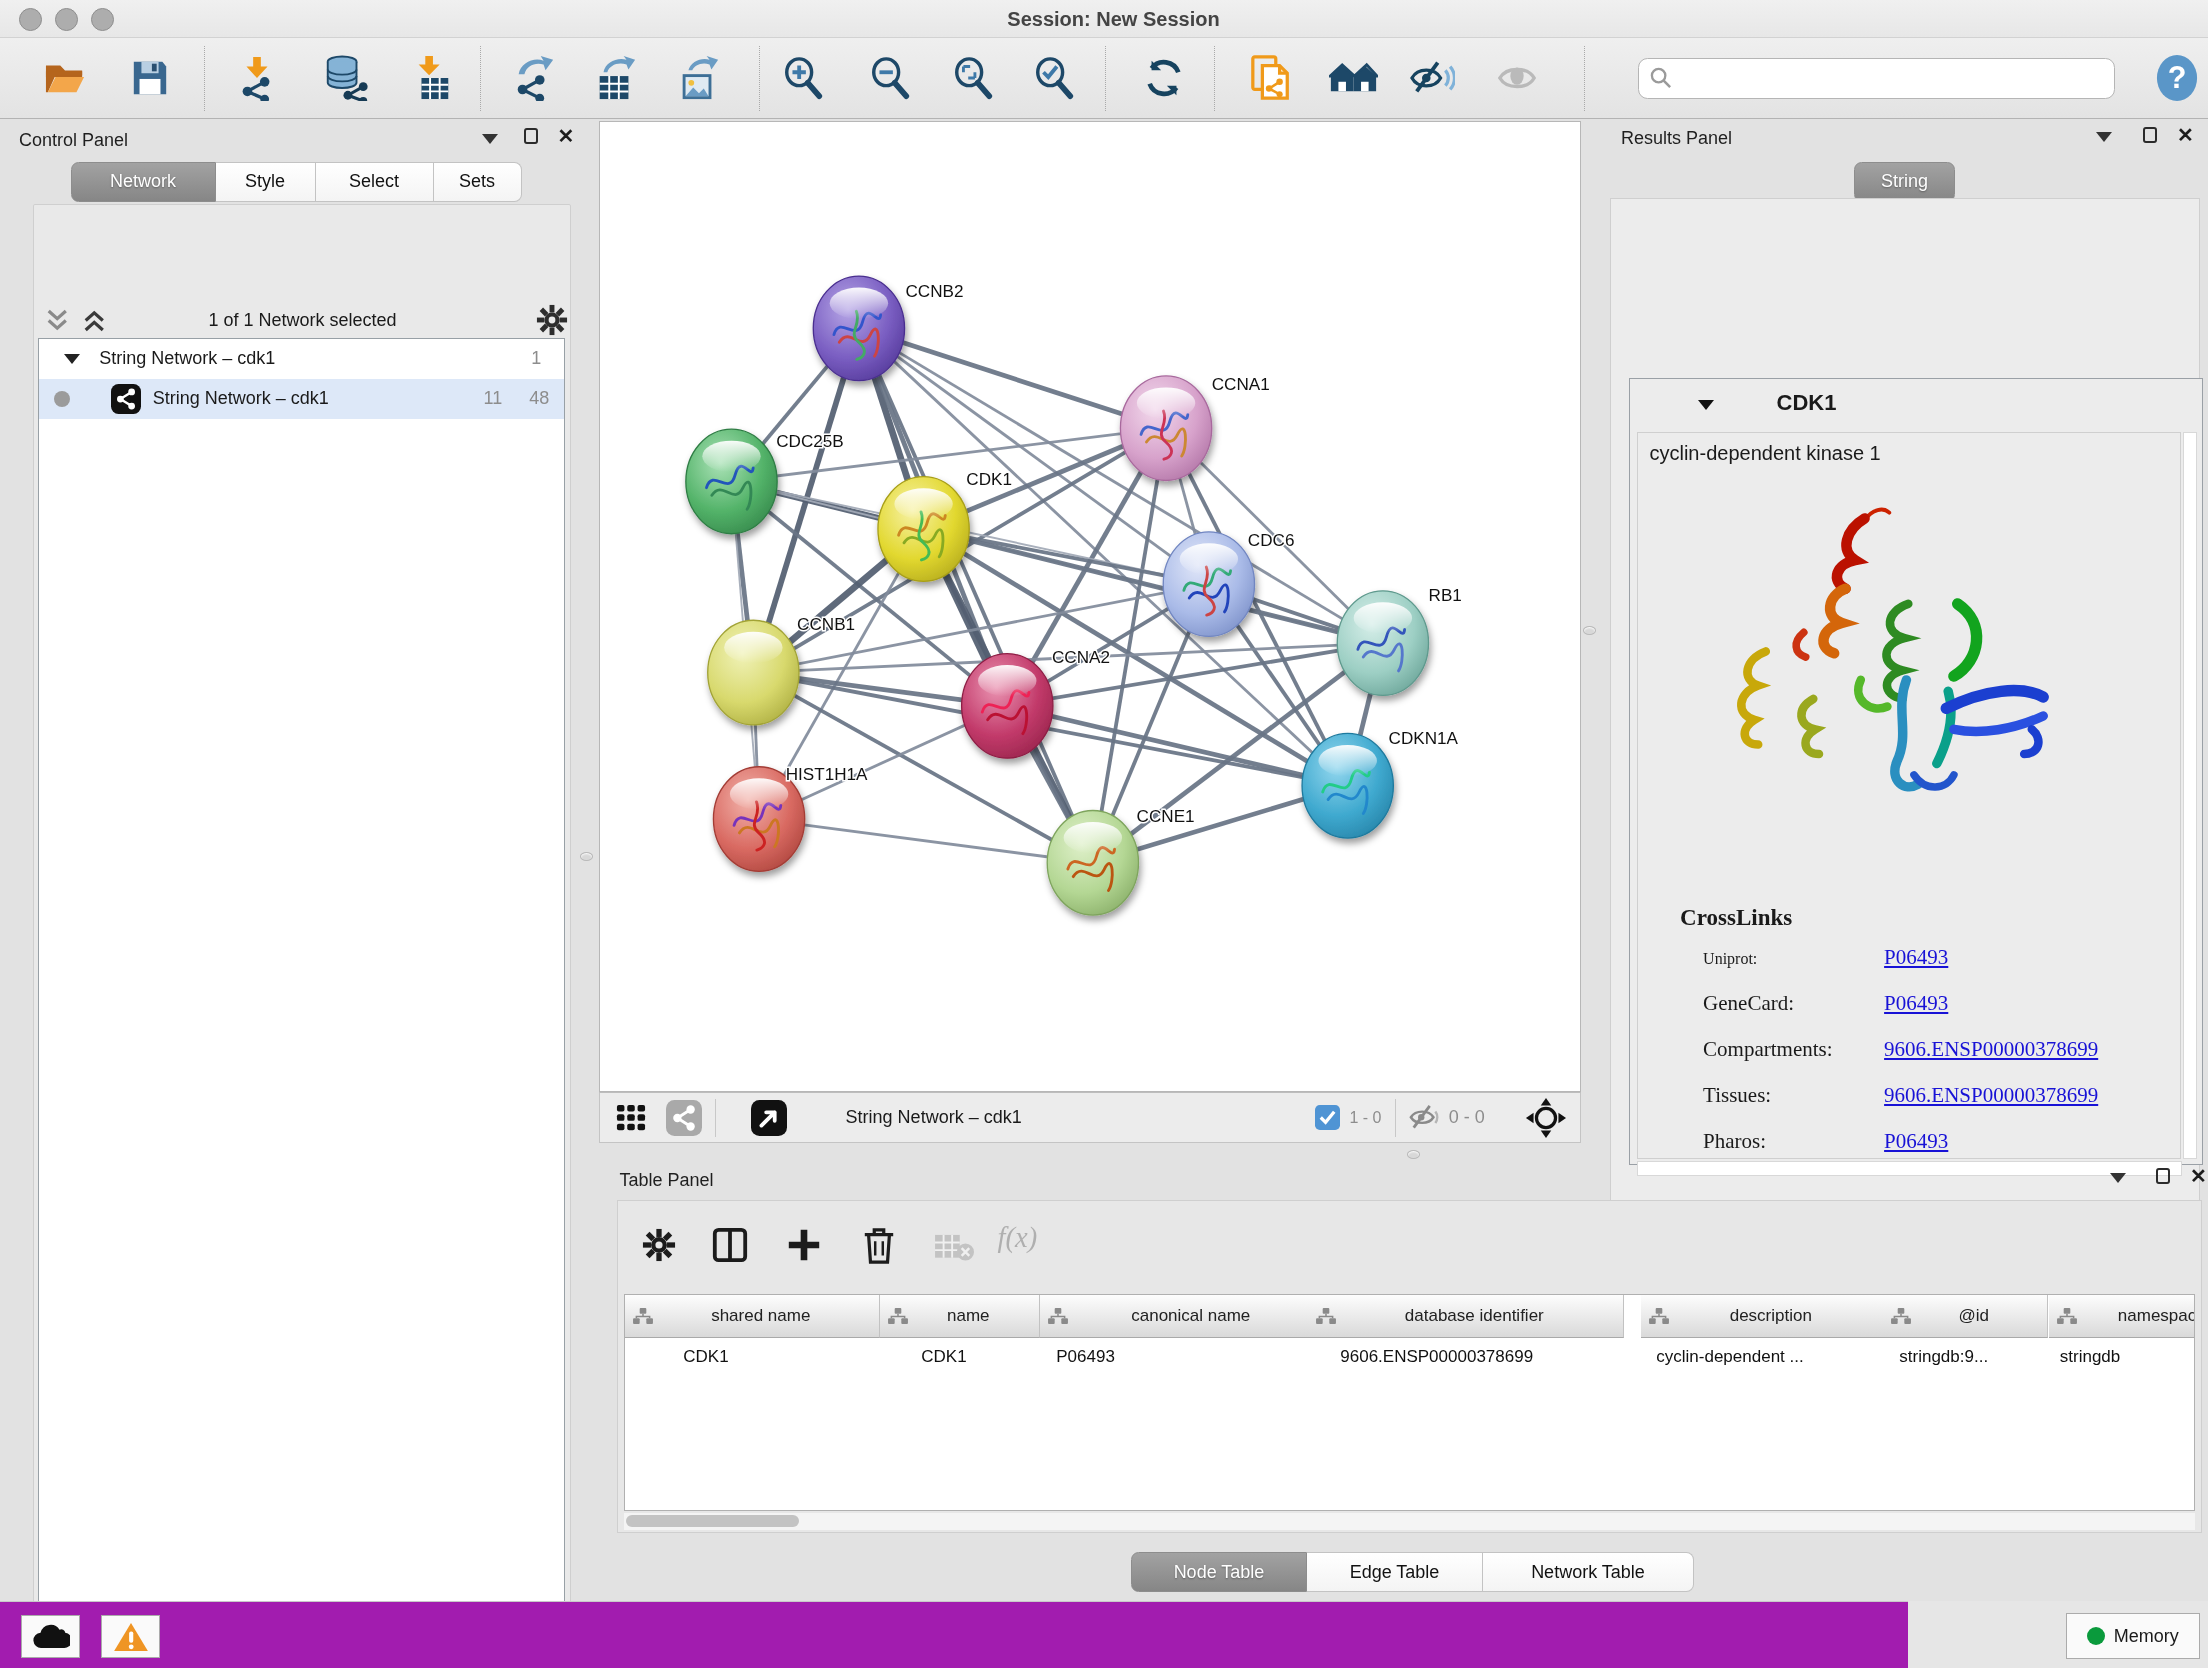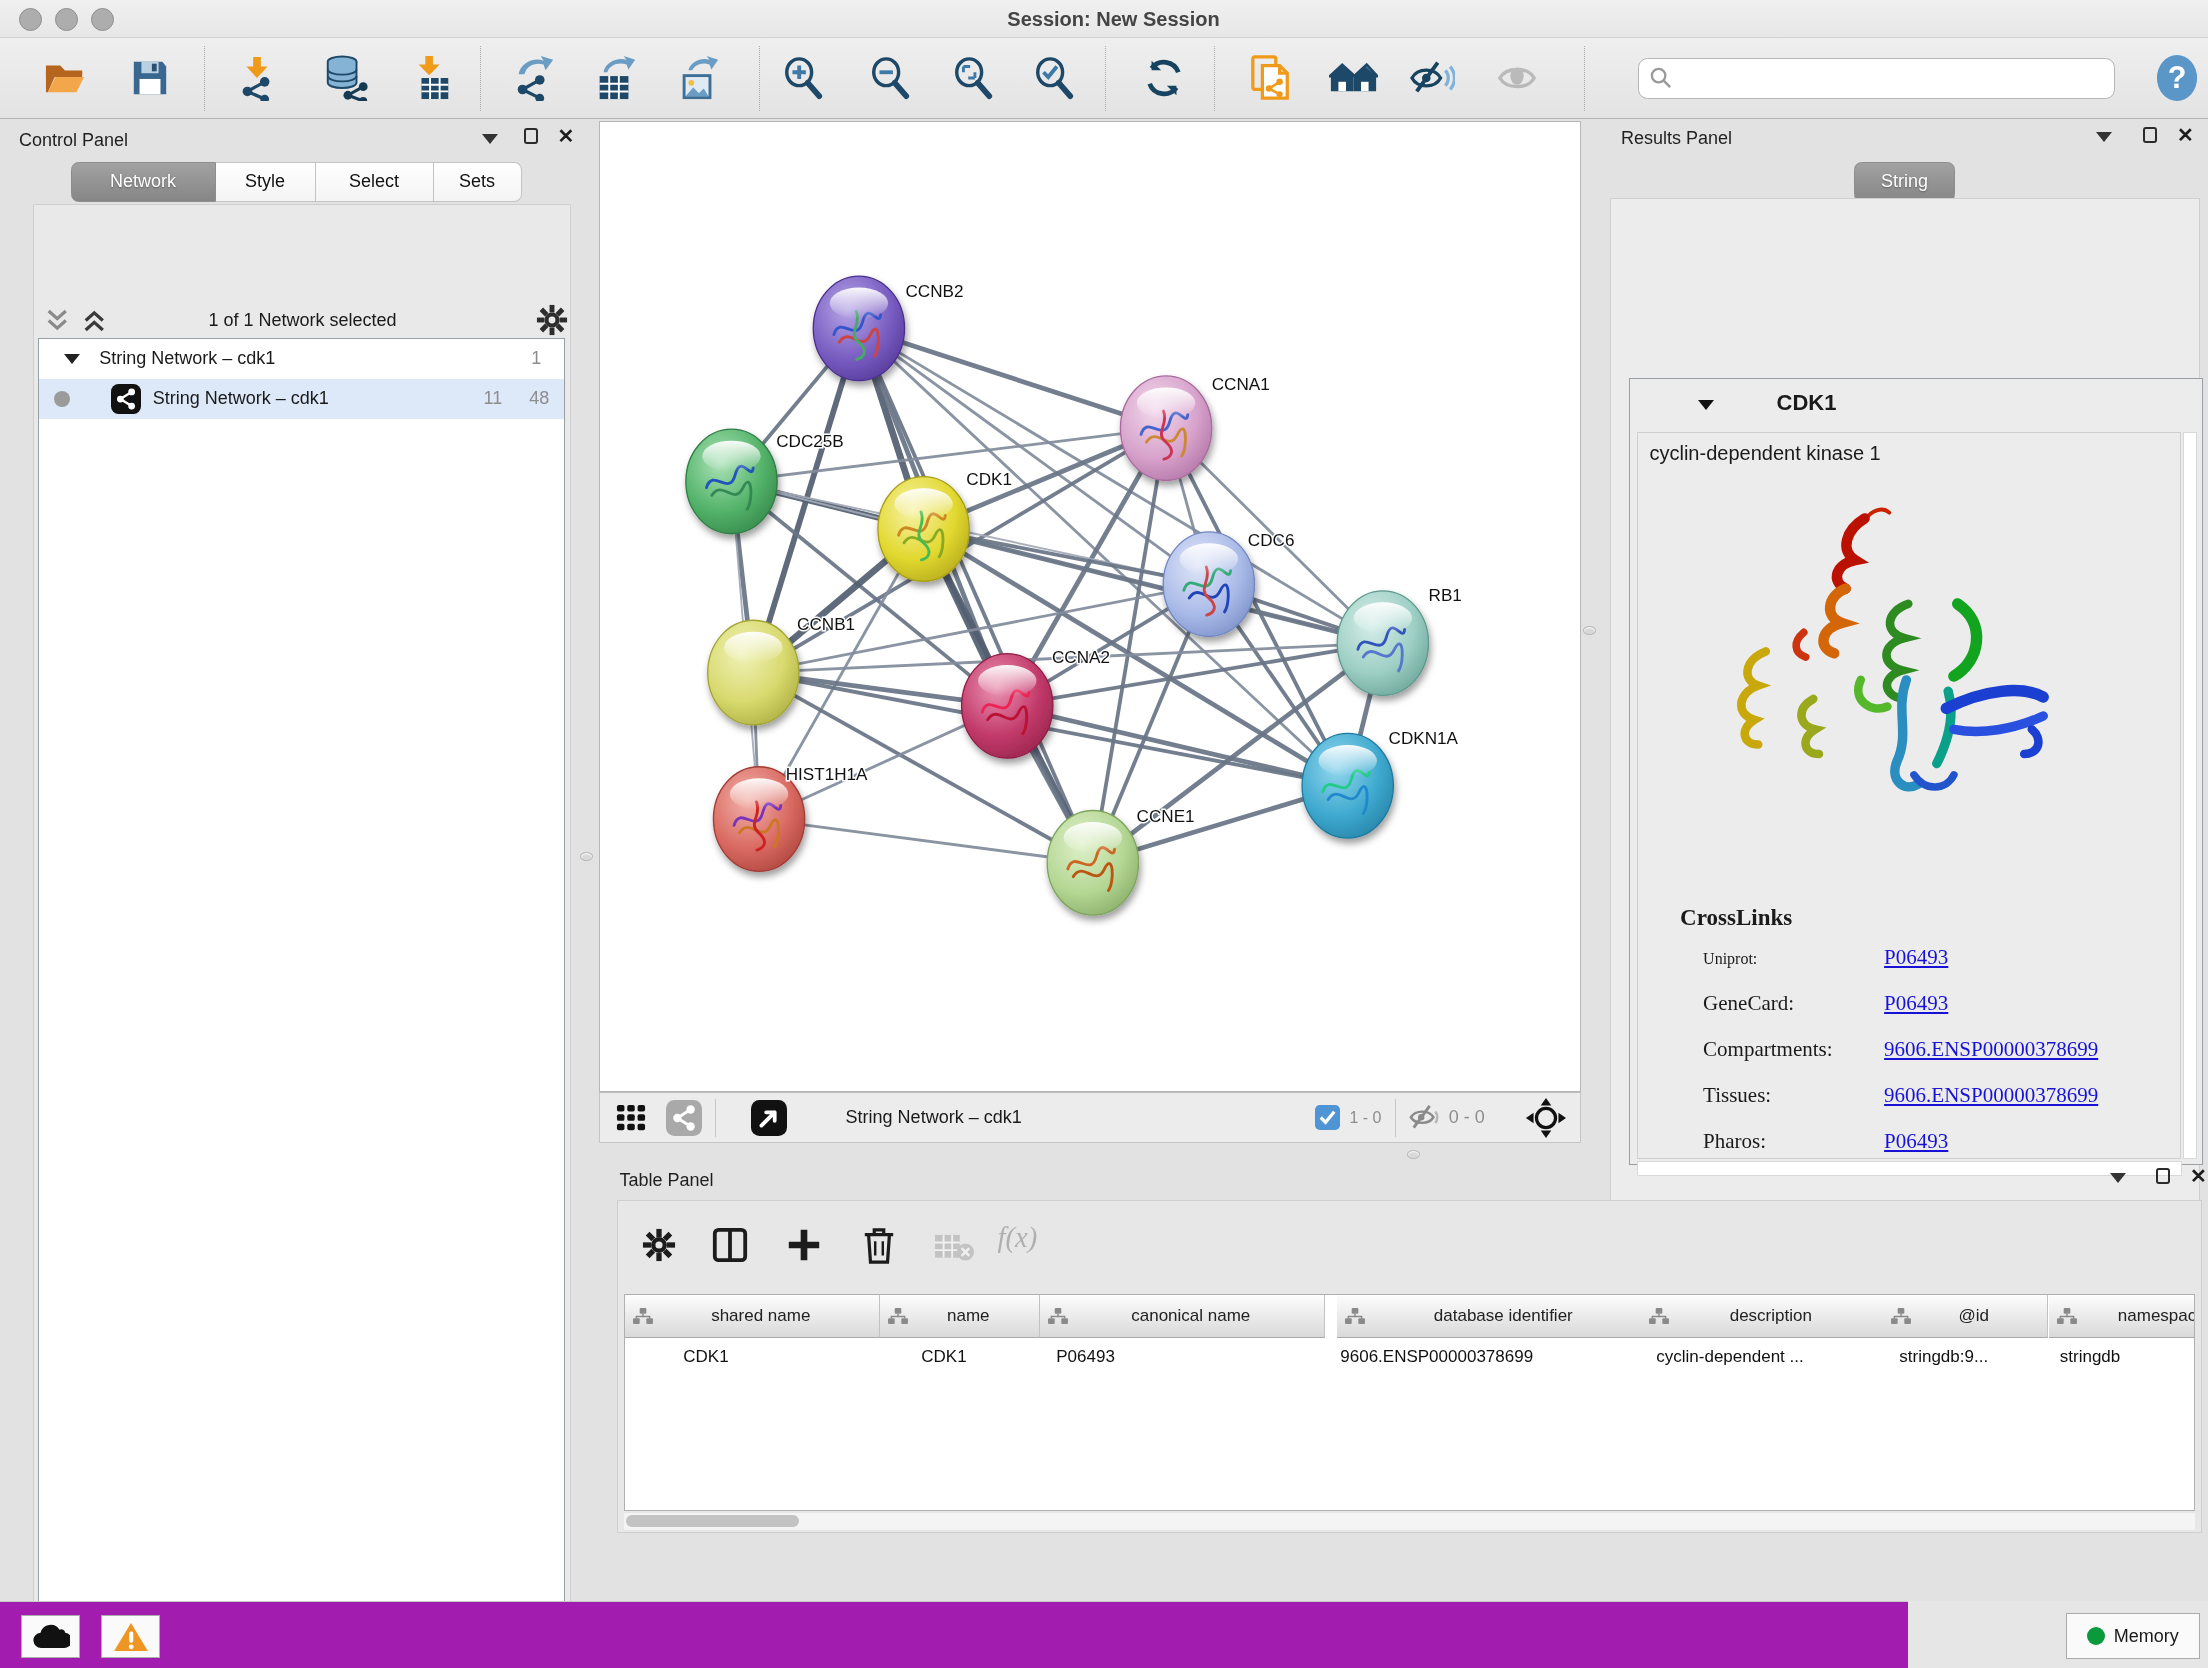--- a/index.html
+++ b/index.html
@@ -752,21 +752,21 @@
               <svg class="hicon" width="20" height="18" viewBox="0 0 21 19">
                 <g fill="#8a8a8a">
                   <rect x="7" y="1" width="7" height="6" rx="1"></rect>
                   <rect x="0" y="12" width="7" height="6" rx="1"></rect>
                   <rect x="14" y="12" width="7" height="6" rx="1"></rect>
                 </g>
                 <path d="M10.5 7v3M3.5 12v-2h14v2" stroke="#8a8a8a" fill="none" stroke-width="1.6"></path>
               </svg>
               <span style="margin-left:17px">canonical name</span>
             </div>
-            <div class="th" style="left: 712px; width: 316px;">
+            <div class="th" style="left: 683px; width: 316px;">
               <svg class="hicon" width="20" height="18" viewBox="0 0 21 19">
                 <g fill="#8a8a8a">
                   <rect x="7" y="1" width="7" height="6" rx="1"></rect>
                   <rect x="0" y="12" width="7" height="6" rx="1"></rect>
                   <rect x="14" y="12" width="7" height="6" rx="1"></rect>
                 </g>
                 <path d="M10.5 7v3M3.5 12v-2h14v2" stroke="#8a8a8a" fill="none" stroke-width="1.6"></path>
               </svg>
               <span style="margin-left:17px">database identifier</span>
             </div>
@@ -813,20 +813,25 @@
             <div class="td" style="left: 1258px; width: 165px; padding-left: 16px;">stringdb:9...</div>
             <div class="td" style="left: 1424px; width: 209px; padding-left: 10.5px;">stringdb</div>
           </div>
       </div>
 
       <div class="abs" style="left:6.7px; top:312px; width:1571px; height:17px; background:#f4f4f4">
         <div style="position:absolute; left:1.9px; top:1.9px; width:173px; height:12.4px; background:#c3c3c3; border-radius:6.7px"></div>
       </div>
     </div>
 
+    <div id="tp-tabs" class="seg abs" style="left:522px; top:392px">
+        <div class="segtab sel" style="width: 176px;">Node Table</div>
+        <div class="segtab" style="width: 176px;">Edge Table</div>
+        <div class="segtab" style="width: 211px;">Network Table</div>
+      </div>
   </div>
 </div>
 
 <div id="status-bar" class="abs">
   <span class="sq-btn abs" style="left:21px">
     <svg width="38" height="27" viewBox="0 0 40 28">
         <path d="M10 26a8 8 0 0 1-1-16 11 11 0 0 1 20-3 4 4 0 0 1 6 3 7 7 0 0 1-2 16z" fill="#111"></path>
       </svg>
   </span>
   <span class="sq-btn abs" style="left:101px">

